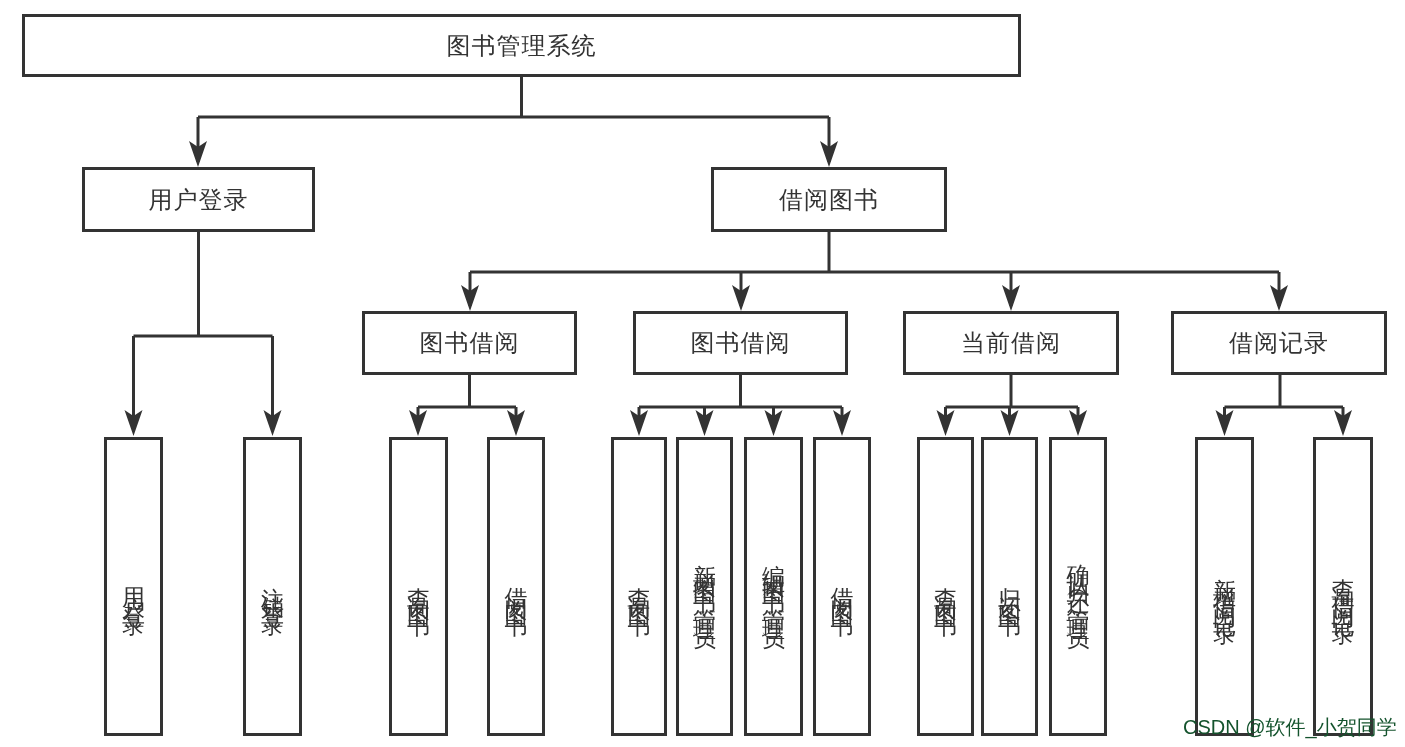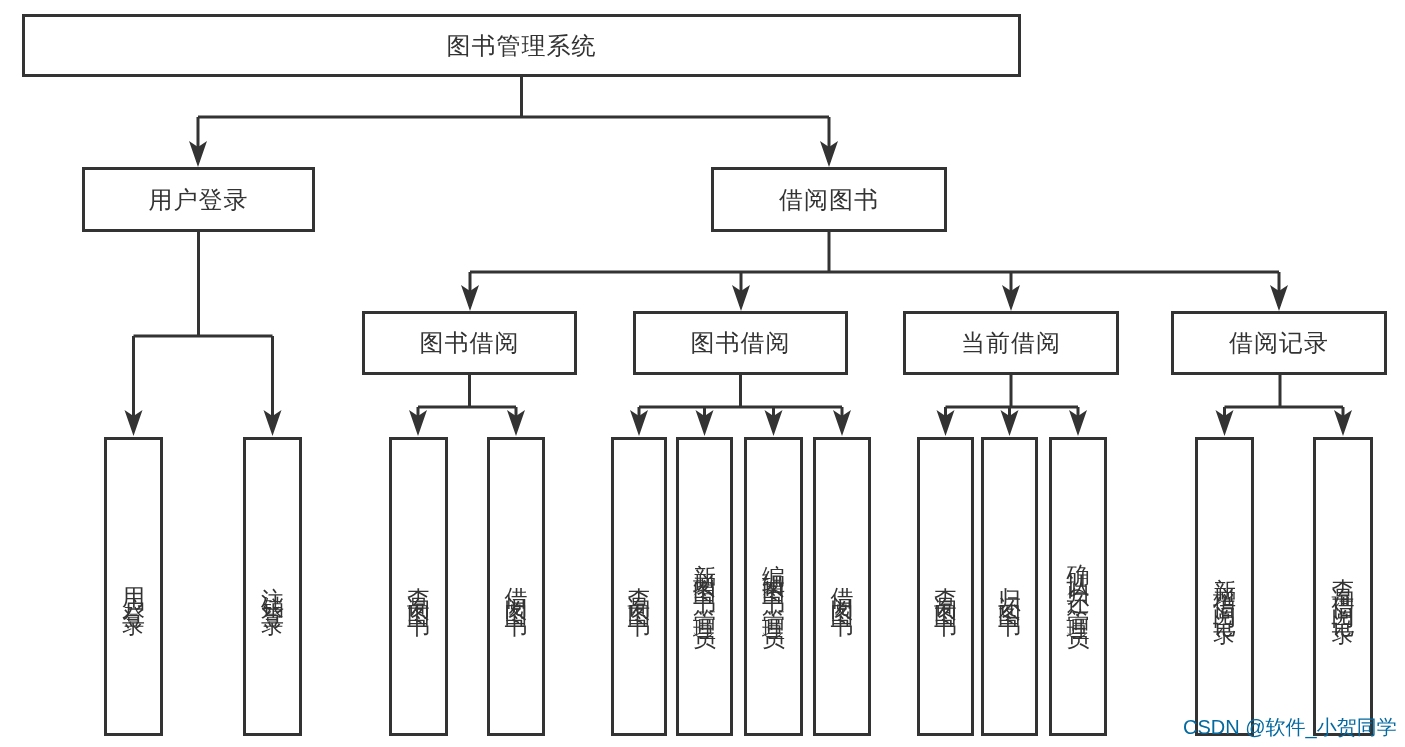--- a/index.html
+++ b/index.html
@@ -41,21 +41,21 @@
     letter-spacing: 9px;
     line-height: 1;
     white-space: nowrap;
   }
   .watermark {
     position: absolute;
     left: 1183px;
     top: 714px;
     width: 212px;
     font-size: 20px;
-    color: #0369a1;
+    color: #14532d;
     z-index: 3;
     white-space: nowrap;
   }
 </style>
 </head>
 <body>
 
 <div id="stage">
 
   <svg id="connectors" viewBox="0 0 1405 747" xmlns="http://www.w3.org/2000/svg">

